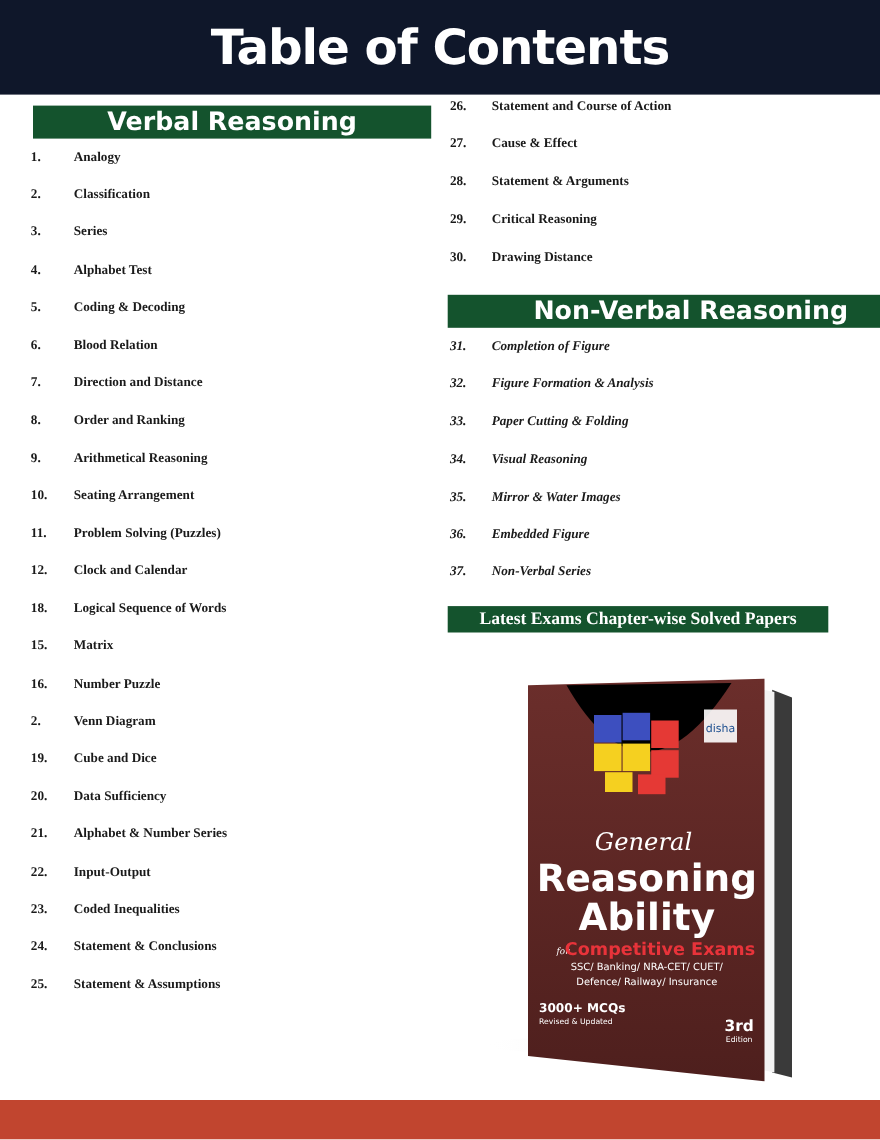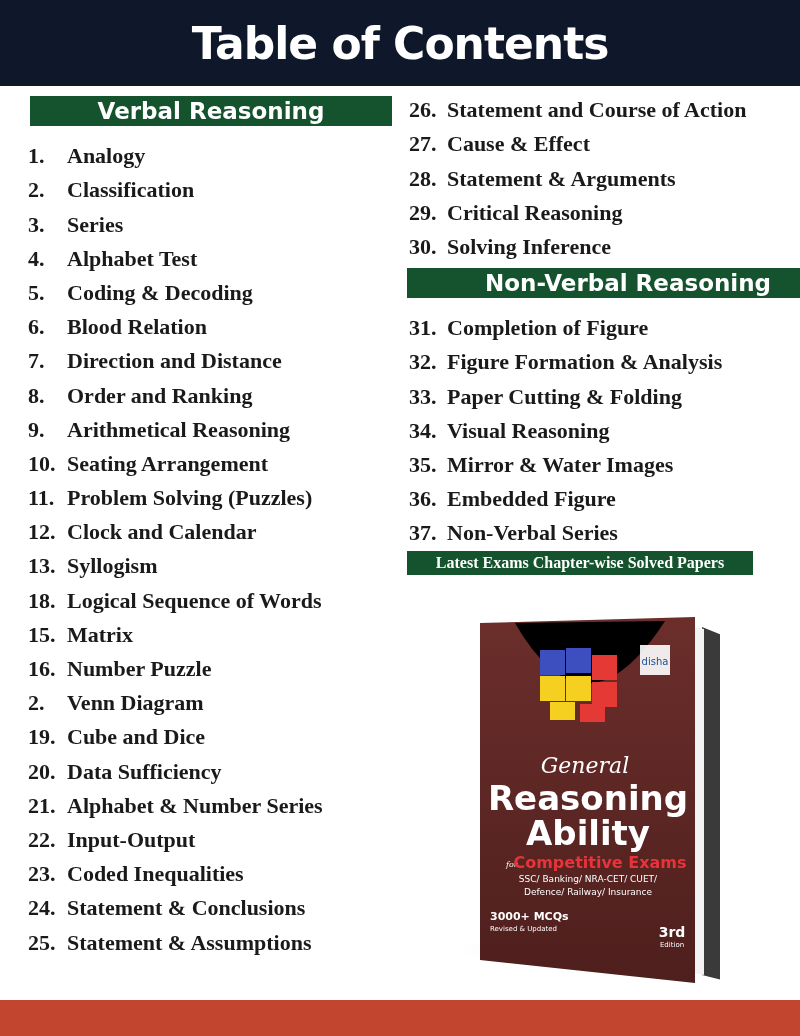--- a/index.html
+++ b/index.html
@@ -10,26 +10,26 @@
   .top-banner h1 { margin:0; color:#fff; font-family:"DejaVu Sans", sans-serif; font-weight:bold;
                    font-size:44px; letter-spacing:-1px; }
   .bottom-banner { position:absolute; left:0; top:1000px; width:800px; height:36px; background:#c1452f; }
   .section-header { position:absolute; background:#14532d; color:#fff; font-family:"DejaVu Sans", sans-serif;
                     font-weight:bold; display:flex; align-items:center; justify-content:center; }
   .sh-verbal { left:30px; top:96px; width:362px; height:30px; font-size:23px; }
   .sh-nonverbal { left:407px; top:268px; width:346px; height:30px; font-size:23px;padding-left:48px; }
   .sh-latest { left:407px; top:551px; width:346px; height:24px; font-size:16px;
                font-family:"Liberation Serif", serif; }
   .list { position:absolute; margin:0; padding:0; list-style:none; }
-  .list li { height:34.2px; display:flex; align-items:flex-end; font-weight:bold; font-size:22px; }
+  .list li { height:34.2px; display:flex; align-items:flex-start; font-weight:bold; font-size:12px; }
   .list .num { display:inline-block; width:38px; }
   .list-left { left:28px; top:135px; }
   .list-left .num { width:39px; }
   .list-right1 { left:409px; top:89px; }
-  .list-right2 { left:409px; top:307px; }
+  .list-right2 { left:409px; top:307px;font-style:italic; }
   .book { position:absolute; left:440px; top:615px; width:280px; height:370px; }
 </style>
 </head>
 <body>
 
 <div class="top-banner">
   <h1>Table of Contents</h1>
 </div>
 
 <div class="section-header sh-verbal">Verbal Reasoning</div>
@@ -77,24 +77,20 @@
     </li>
     <li>
       <span class="num">11.</span>
       <span>Problem Solving (Puzzles)</span>
     </li>
     <li>
       <span class="num">12.</span>
       <span>Clock and Calendar</span>
     </li>
     <li>
-      <span class="num">13.</span>
-      <span>Syllogism</span>
-    </li>
-    <li>
       <span class="num">18.</span>
       <span>Logical Sequence of Words</span>
     </li>
     <li>
       <span class="num">15.</span>
       <span>Matrix</span>
     </li>
     <li>
       <span class="num">16.</span>
       <span>Number Puzzle</span>
@@ -144,21 +140,21 @@
     <li>
       <span class="num">28.</span>
       <span>Statement &amp; Arguments</span>
     </li>
     <li>
       <span class="num">29.</span>
       <span>Critical Reasoning</span>
     </li>
     <li>
       <span class="num">30.</span>
-      <span>Solving Inference</span>
+      <span>Drawing Distance</span>
     </li>
   </ul>
 
 <div class="section-header sh-nonverbal">Non-Verbal Reasoning</div>
 <ul class="list list-right2" id="list-right2">
     <li>
       <span class="num">31.</span>
       <span>Completion of Figure</span>
     </li>
     <li>

